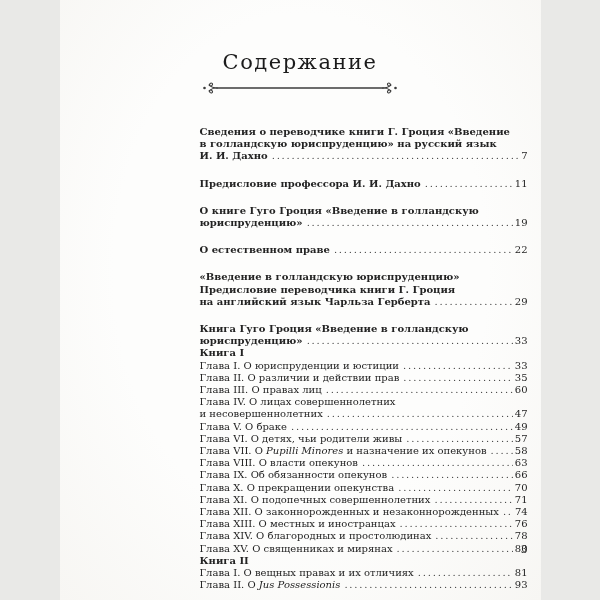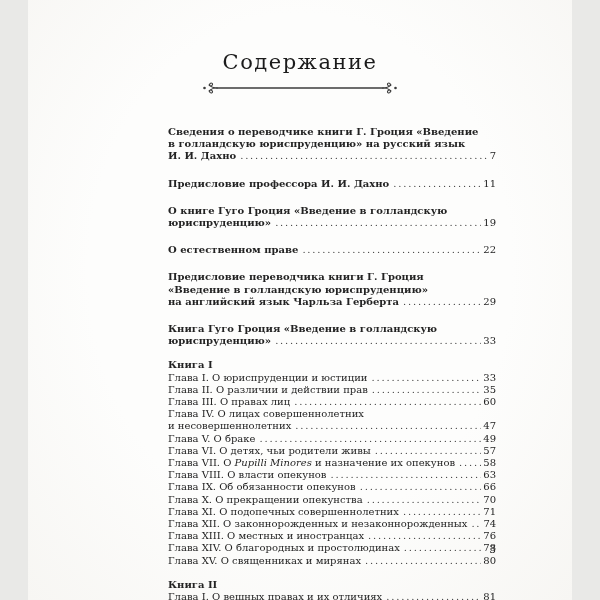--- a/index.html
+++ b/index.html
@@ -1,18 +1,18 @@
 <!DOCTYPE html>
 <html><head>
 <meta charset="utf-8">
 <style>
   html, body { margin: 0; padding: 0; background: #e9e9e7; }
   .screen {
     position: relative;
-    width: 544px; height: 600px;
+    width: 481px; height: 600px;
     margin: 0 auto;
     background: #fcfcfa;
     background-image: radial-gradient(ellipse at 50% 45%, #fdfdfc 55%, #f7f6f3 100%);
     overflow: hidden;
     font-family: "DejaVu Serif", serif;
     color: #232323;
   }
   .title {
     position: absolute; top: 50px; left: 0; width: 100%;
     text-align: center;
@@ -22,21 +22,21 @@
   .divider {
     position: absolute; top: 79px; left: 0; width: 100%;
     text-align: center; line-height: 0;
   }
   .toc {
     position: absolute; top: 126px; left: 140px; width: 328px;
     font-size: 10px; line-height: 12.2px;
   }
   .entry { margin: 0; }
   .entry.bold { font-weight: bold; margin-top: 15px; }
-  .entry.heading { font-weight: bold; margin-top: 12px; }
+  .entry.heading { font-weight: bold; margin-top: 0; }
   .entry.regular { font-weight: normal; }
   .entry:first-child { margin-top: 0; }
   .line { display: flex; align-items: baseline; }
   .t { white-space: nowrap; }
   .t i { font-style: italic; text-align: right; }
   .dots {
     flex: 1 1 auto; min-width: 10px;
     overflow: hidden; white-space: nowrap;
     margin: 0 2px 0 4px;
     color: #3f3f3f; font-weight: normal;
@@ -105,26 +105,26 @@
       </div>
       <div class="entry bold">
         <div class="line">
           <span class="t">О естественном праве</span>
           <span class="dots"></span>
           <span class="pg">22</span>
         </div>
       </div>
       <div class="entry bold">
         <div class="line">
+          <span class="t">«Введение в голландскую юриспруденцию»</span>
+        </div>
+        <div class="line">
           <span class="t">Предисловие переводчика книги Г. Гроция</span>
         </div>
         <div class="line">
-          <span class="t">«Введение в голландскую юриспруденцию»</span>
-        </div>
-        <div class="line">
           <span class="t">на английский язык Чарльза Герберта</span>
           <span class="dots"></span>
           <span class="pg">29</span>
         </div>
       </div>
       <div class="entry bold">
         <div class="line">
           <span class="t">Книга Гуго Гроция «Введение в голландскую</span>
         </div>
         <div class="line">

